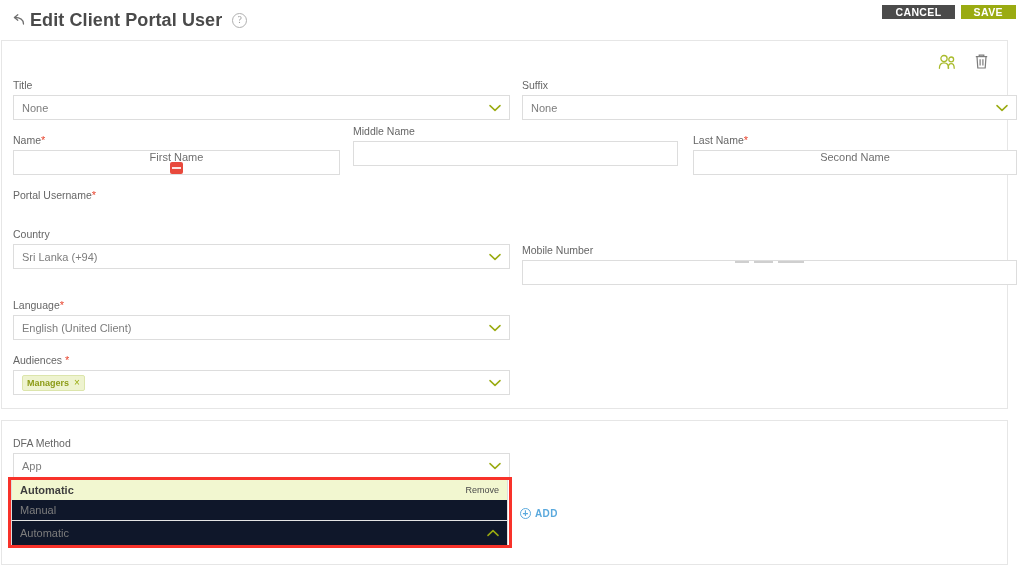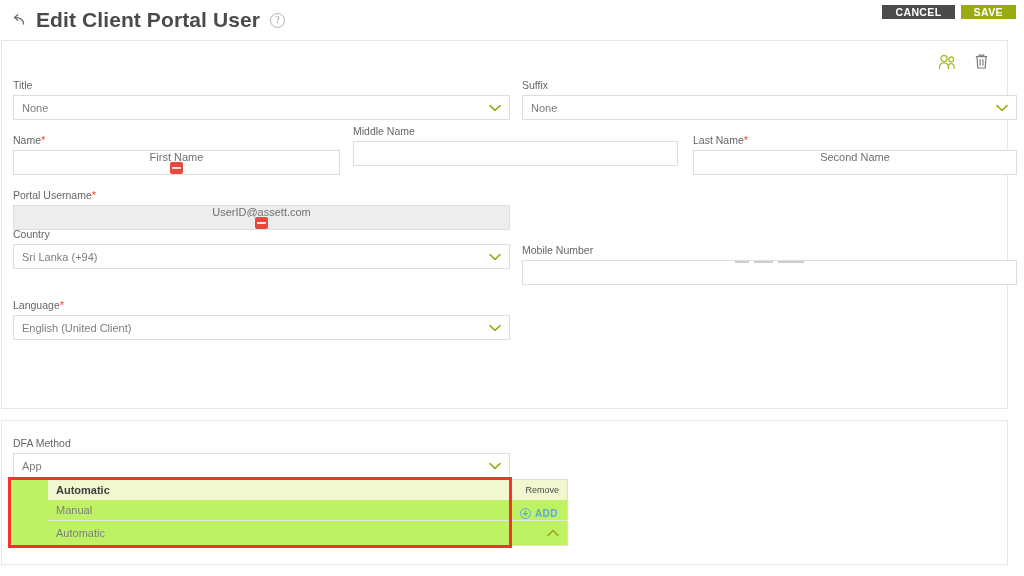--- a/index.html
+++ b/index.html
@@ -22,24 +22,23 @@
     padding: 0 0 0 8px;
   }
   .back-icon {
     width: 22px; height: 22px;
     display: flex; align-items: center; justify-content: center;
     color: #6e6e6e;
     cursor: pointer;
     flex: 0 0 auto;
   }
   .page-title {
-    font-size: 21px;
+    font-size: 18px;
     font-weight: bold;
     color: #4a4a4a;
-    margin-left: 6px;
     letter-spacing: .1px;
     white-space: nowrap;
   }
   .help-icon {
     margin-left: 10px;
     width: 15px; height: 15px;
     border: 1.3px solid #b0b0b0;
     border-radius: 50%;
     color: #9a9a9a;
     font-size: 10px;
@@ -155,25 +154,24 @@
     border-radius: 2px;
     line-height: 12px;
   }
   .chip .x { color: #9aab11; font-weight: normal; font-size: 10px; cursor: pointer; }
 
   
   .dd-list {
     position: absolute;
     left: 11px;
     top: 479px;
-    width: 557px;
-    background: #bef264;
+    width: 497px;
+    background: #0f172a;
     border: 1px solid #dddddd;
     z-index: 5;
-    padding-left: 36px;
   }
   .dd-opt {
     height: 20px;
     display: flex;
     align-items: center;
     padding: 0 8px;
     font-size: 11px;
     color: #7d7d7d;
     cursor: pointer;
   }
@@ -323,24 +321,20 @@
     </div>
     <div class="control input">
       <span class="val">Second Name</span>
     </div>
   </div>
 
   <div class="field" style="left:11px; top:148px; width:497px;">
     <div class="label">
       <span>Portal Username</span><span class="req">*</span>
     </div>
-    <div class="control input disabled">
-      <span class="val">UserID@assett.com</span>
-      <span class="red-badge"></span>
-    </div>
   </div>
 
   <div class="field" style="left:11px; top:187px; width:497px;">
     <div class="label">Country</div>
     <div class="control">
       <span class="val">Sri Lanka (+94)</span>
       <span class="chev">
         <svg width="12" height="8" viewBox="0 0 12 8" fill="none" stroke="#9aab11" stroke-width="1.5" stroke-linecap="round" stroke-linejoin="round">
             <path d="M1 1.6 L6 6.4 L11 1.6"></path>
           </svg>
@@ -366,20 +360,38 @@
     <div class="control">
       <span class="val">English (United Client)</span>
       <span class="chev">
         <svg width="12" height="8" viewBox="0 0 12 8" fill="none" stroke="#9aab11" stroke-width="1.5" stroke-linecap="round" stroke-linejoin="round">
             <path d="M1 1.6 L6 6.4 L11 1.6"></path>
           </svg>
       </span>
     </div>
   </div>
 
+  <div class="field" style="left:11px; top:313px; width:497px;">
+    <div class="label">
+      <span>Audiences</span><span class="req sp">*</span>
+    </div>
+    <div class="control">
+      <span class="val">
+        <span class="chip">
+          <span>Managers</span>
+          <span class="x">×</span>
+        </span>
+      </span>
+      <span class="chev">
+        <svg width="12" height="8" viewBox="0 0 12 8" fill="none" stroke="#9aab11" stroke-width="1.5" stroke-linecap="round" stroke-linejoin="round">
+            <path d="M1 1.6 L6 6.4 L11 1.6"></path>
+          </svg>
+      </span>
+    </div>
+  </div>
 
 </div>
 
 <div class="card" id="card-dfa">
 
   <div class="field" style="left:11px; top:16px; width:497px;">
     <div class="label">DFA Method</div>
     <div class="control">
       <span class="val">App</span>
       <span class="chev">

